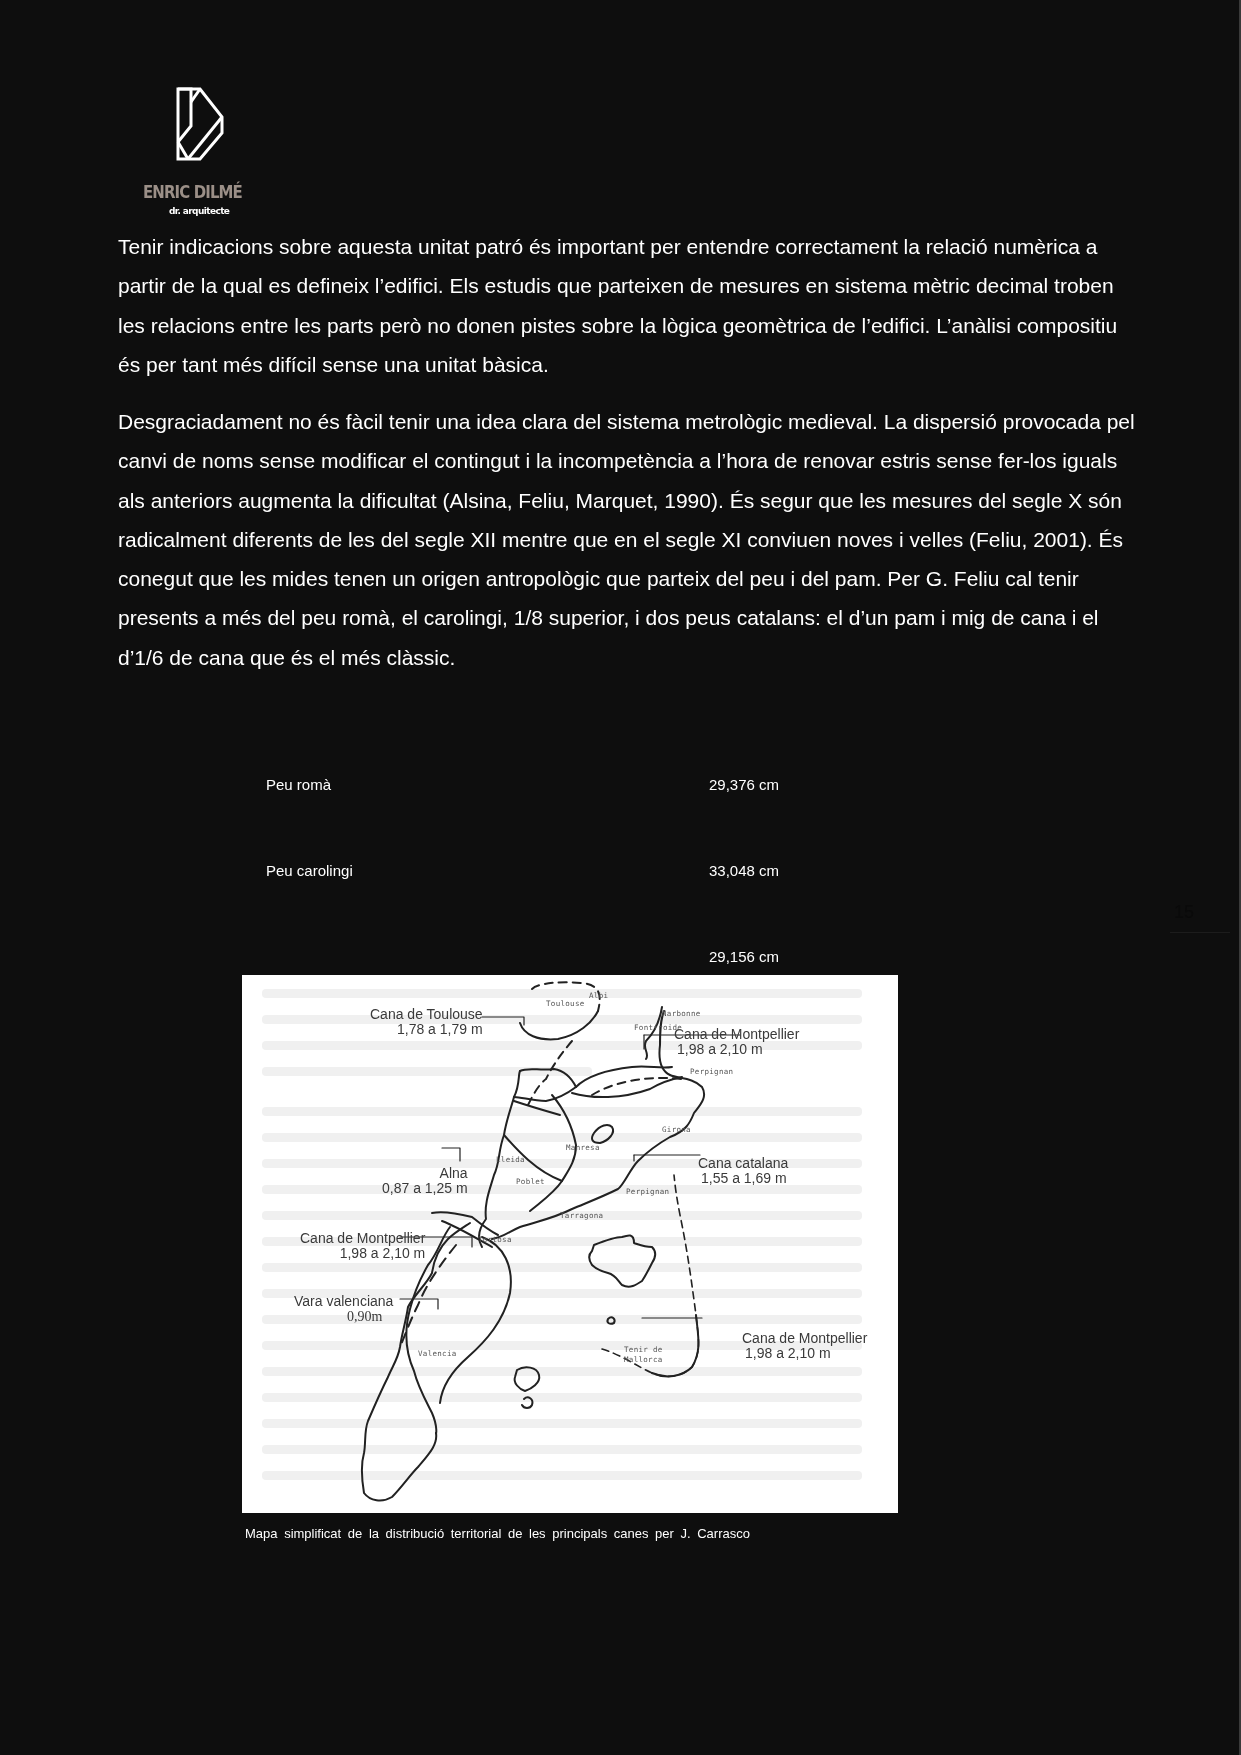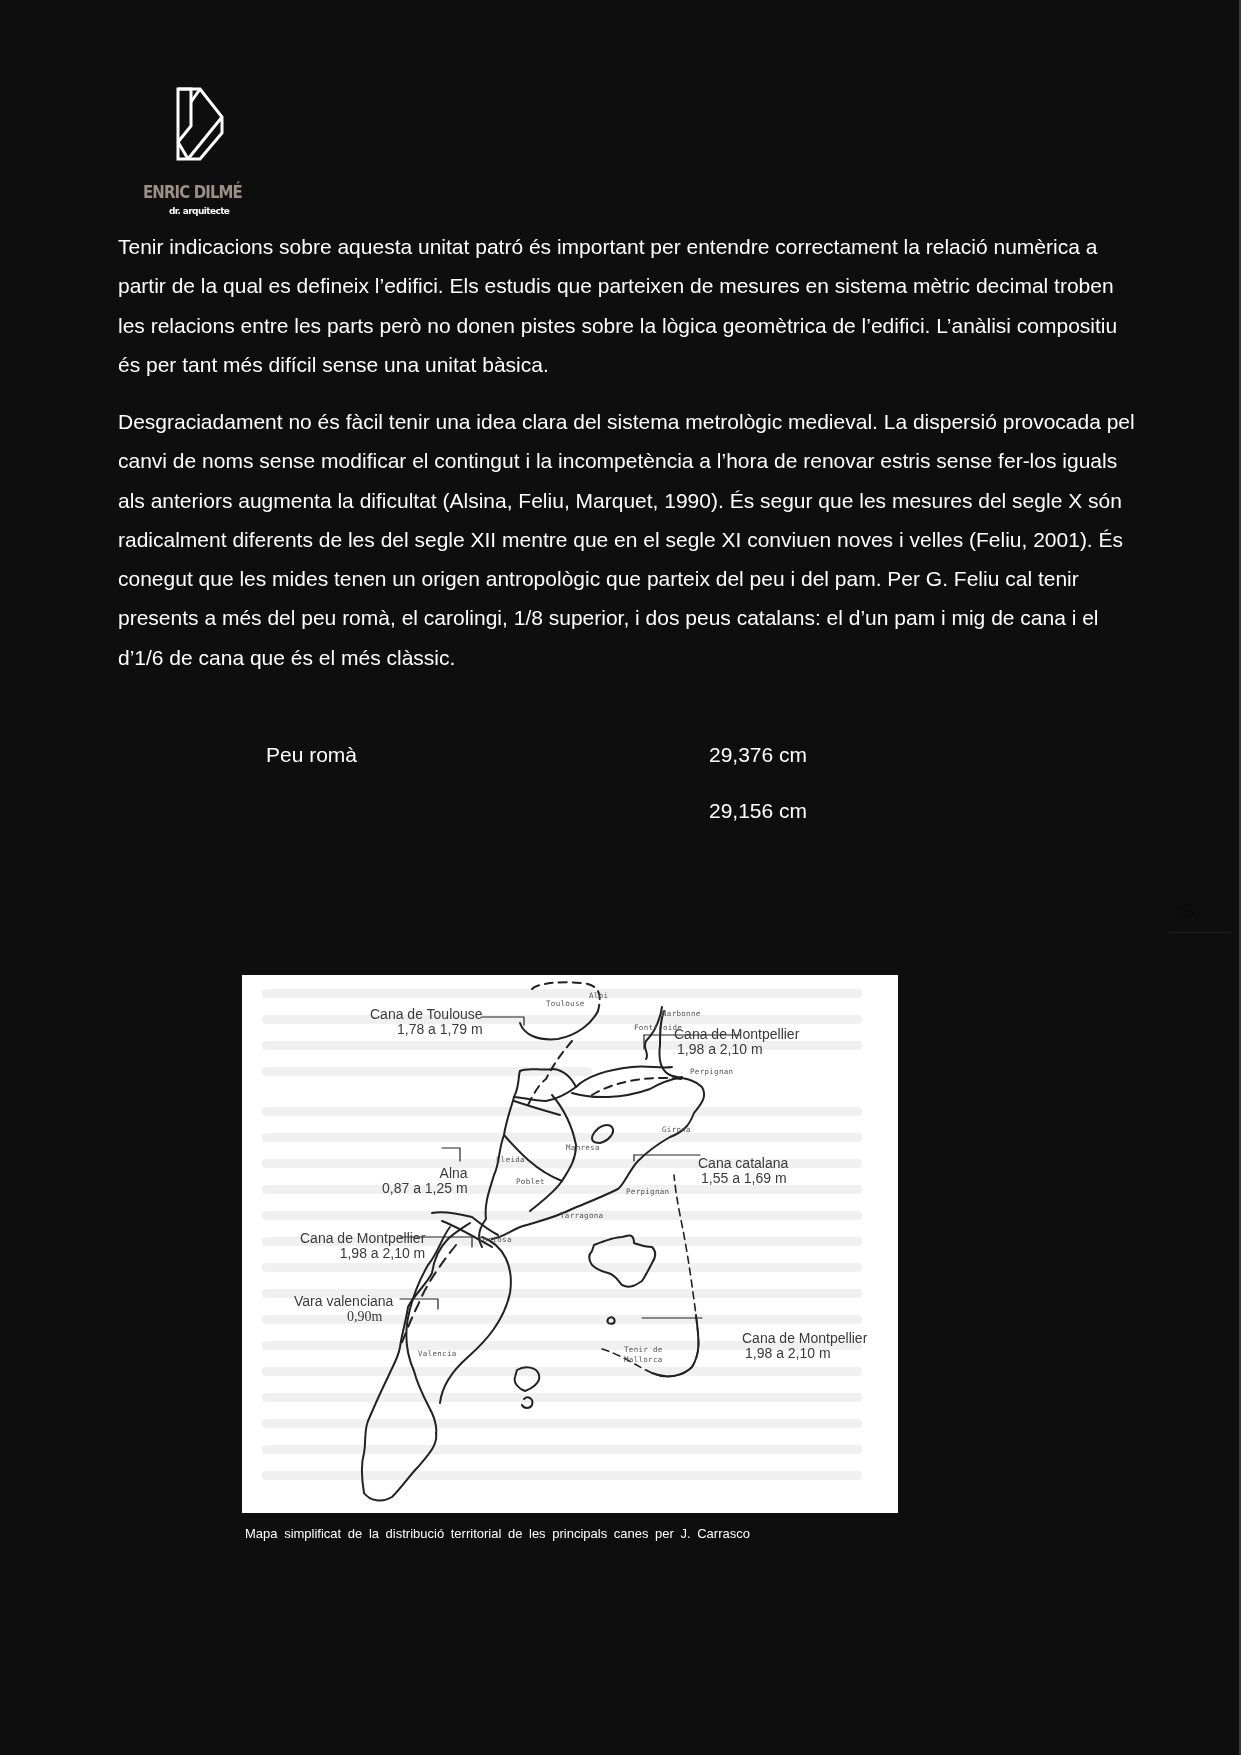--- a/index.html
+++ b/index.html
@@ -34,21 +34,21 @@
       position: absolute; left: 118px; width: 1020px;
       font-size: 21px; line-height: 39.3px; color: #ffffff;
       margin: 0;
     }
     #para1 { top: 227px; }
     #para2 { top: 402px; }
     .measures {
       position: absolute; left: 266px; top: 735px; width: 600px;
     }
     .measure-row {
-      position: relative; height: 56px; font-size: 21px; line-height: 40px;
+      position: relative; height: 56px; font-size: 15px; line-height: 40px; margin-top: 30px;
     }
     .measure-name { position: absolute; left: 0; top: 0; }
     .measure-value { position: absolute; left: 443px; top: 0; }
     .page-number {
       position: absolute; left: 1174px; top: 902px;
       font-family: "Liberation Sans", sans-serif; font-size: 18px; color: #0a0a0a;
     }
     .page-rule {
       position: absolute; left: 1170px; top: 932px; width: 60px; height: 1px; background: #1c1c1c;
     }
@@ -94,20 +94,24 @@
   <div class="logo-sub">dr. arquitecte</div>
 </div>
 
 <p id="para1" class="body-text">Tenir indicacions sobre aquesta unitat patró és important per entendre correctament la relació numèrica a partir de la qual es defineix l’edifici. Els estudis que parteixen de mesures en sistema mètric decimal troben les relacions entre les parts però no donen pistes sobre la lògica geomètrica de l’edifici. L’anàlisi compositiu és per tant més difícil sense una unitat bàsica.</p>
 <p id="para2" class="body-text">Desgraciadament no és fàcil tenir una idea clara del sistema metrològic medieval. La dispersió provocada pel canvi de noms sense modificar el contingut i la incompetència a l’hora de renovar estris sense fer-los iguals als anteriors augmenta la dificultat (Alsina, Feliu, Marquet, 1990). És segur que les mesures del segle X són radicalment diferents de les del segle XII mentre que en el segle XI conviuen noves i velles (Feliu, 2001). És conegut que les  mides tenen un origen antropològic que parteix  del peu i del pam. Per G. Feliu cal tenir presents a més del peu romà, el carolingi, 1/8 superior, i dos peus catalans: el d’un pam i mig de cana i el d’1/6 de cana que és el més clàssic.</p>
 
 <div class="measures">
   <div class="measure-row">
     <span class="measure-name">Peu romà</span>
     <span class="measure-value">29,376 cm</span>
+  </div>
+  <div class="measure-row">
+    <span class="measure-name">Peu carolingi</span>
+    <span class="measure-value">33,048 cm</span>
   </div>
   <div class="measure-row">
     <span class="measure-value">29,156 cm</span>
   </div>
 </div>
 
 <div class="page-number">15</div>
 <div class="page-rule"></div>
 
 <div class="map-figure">

